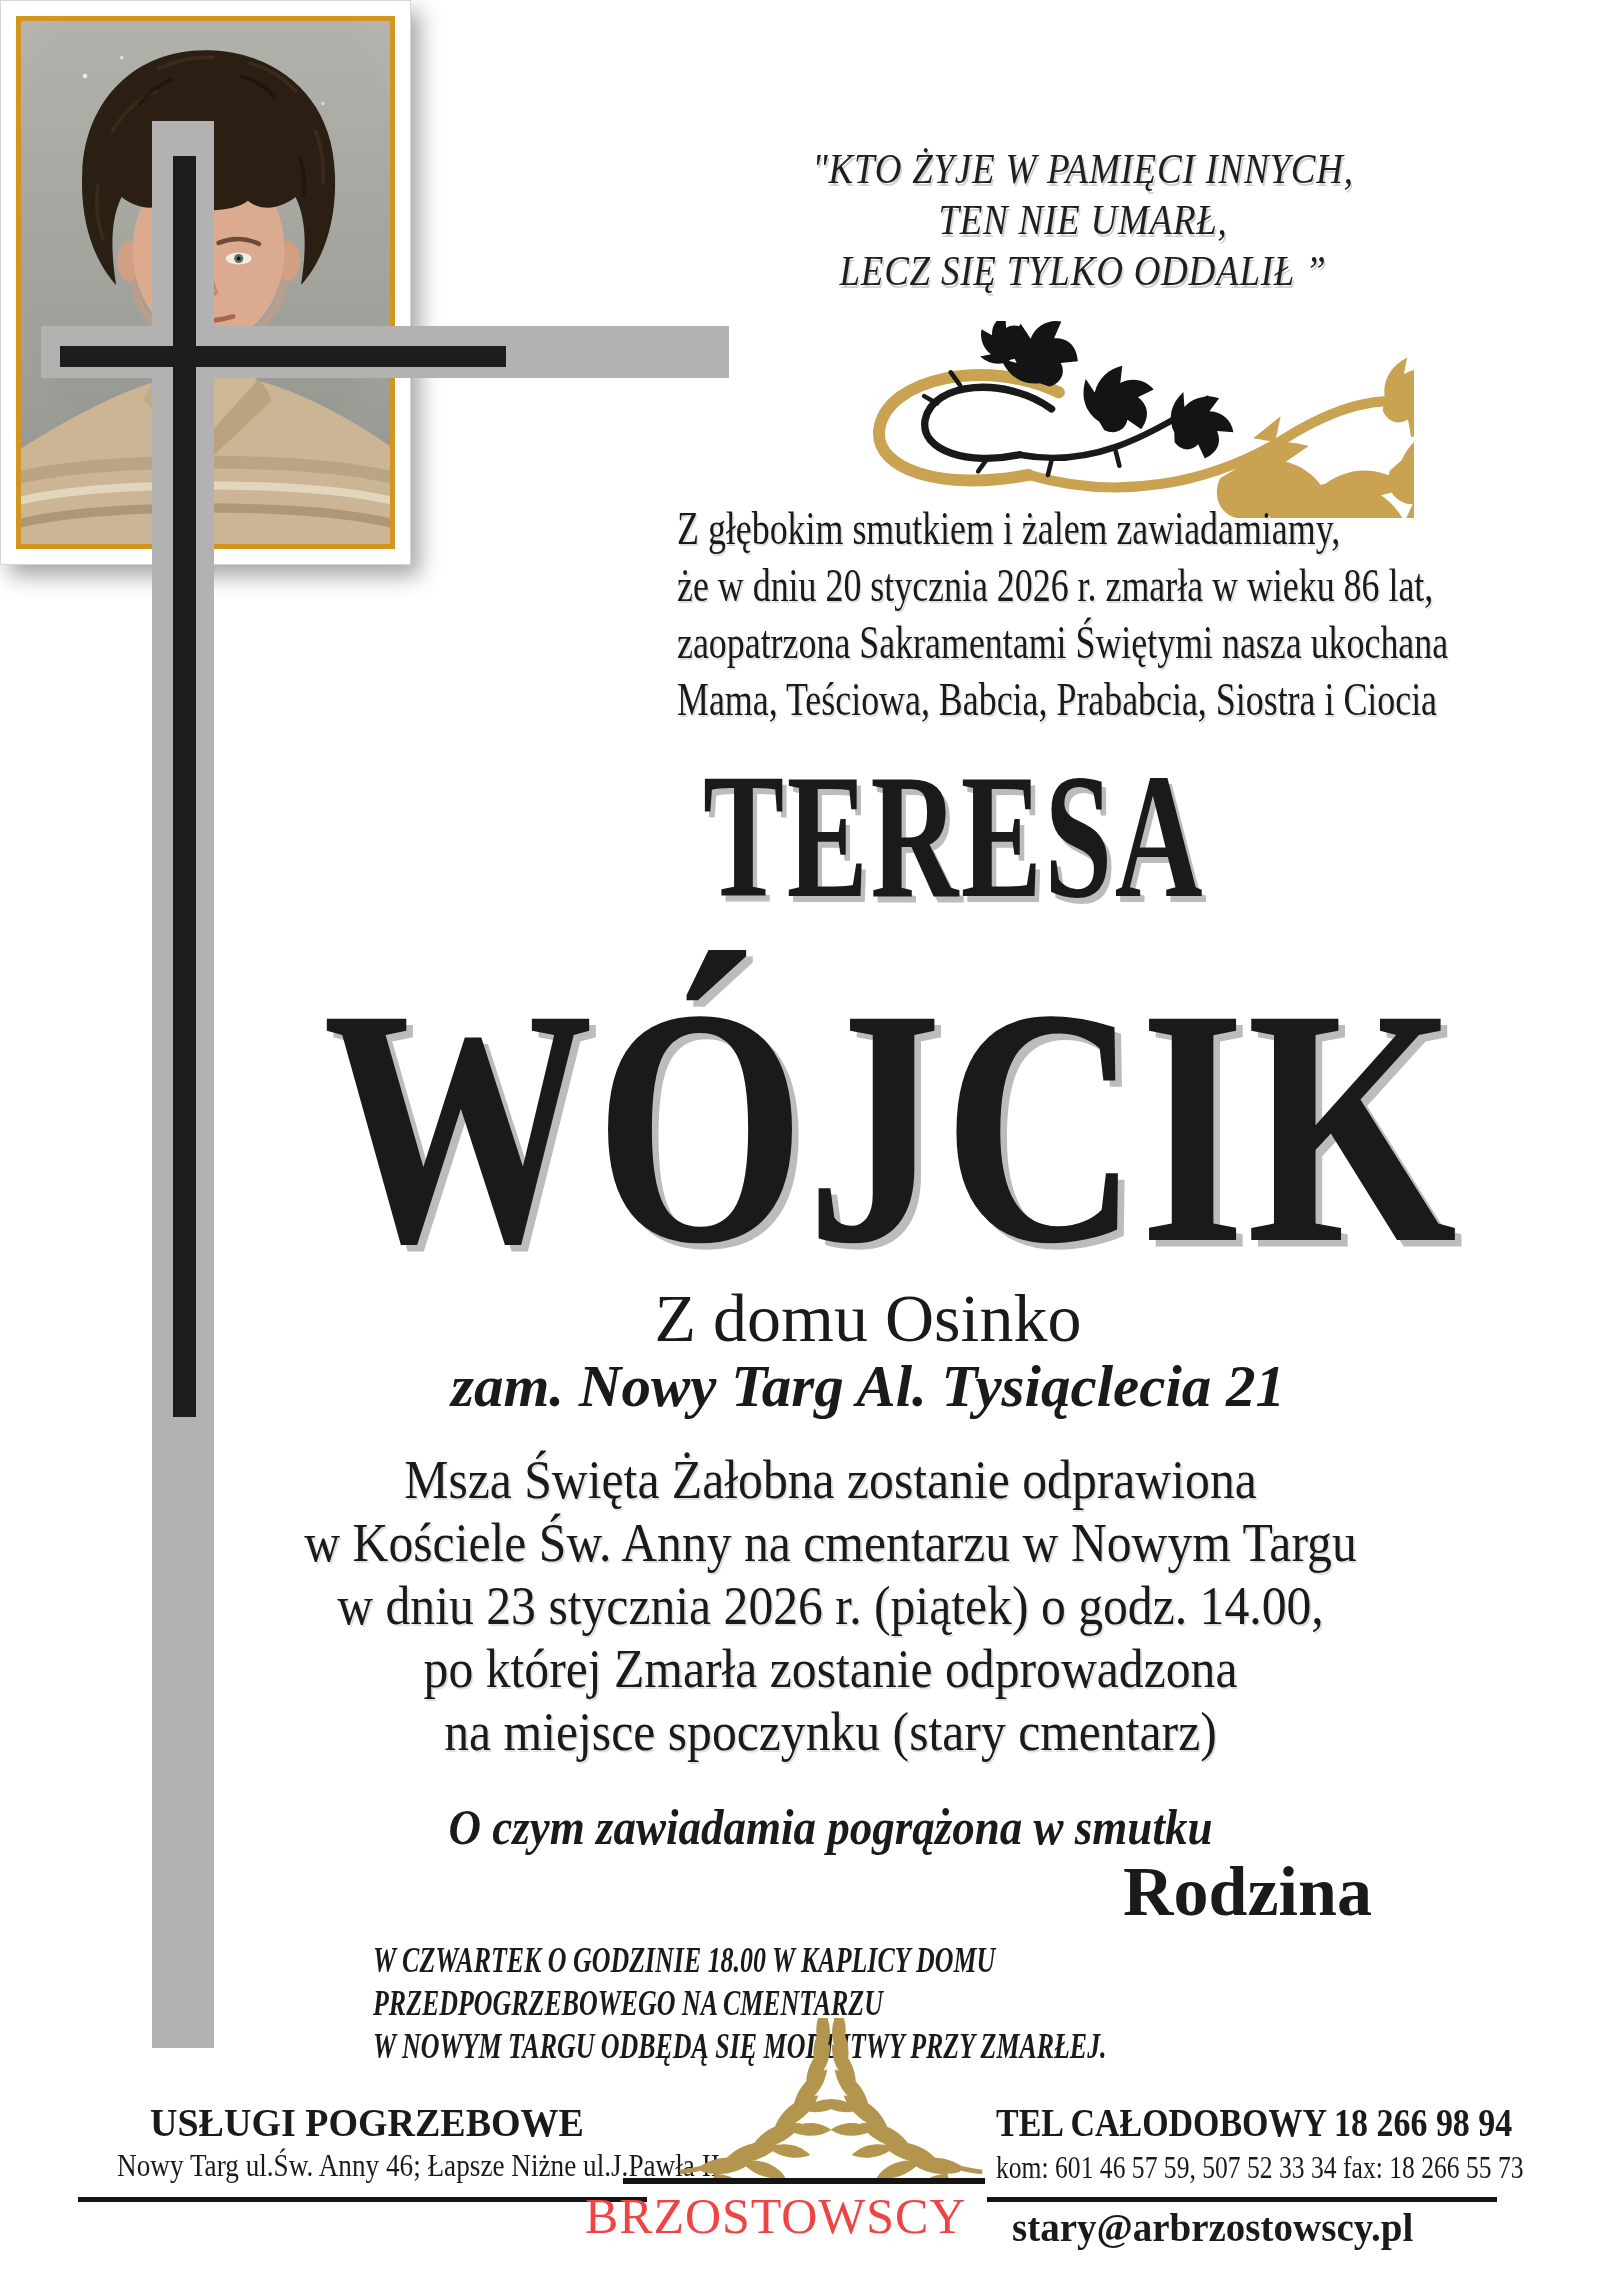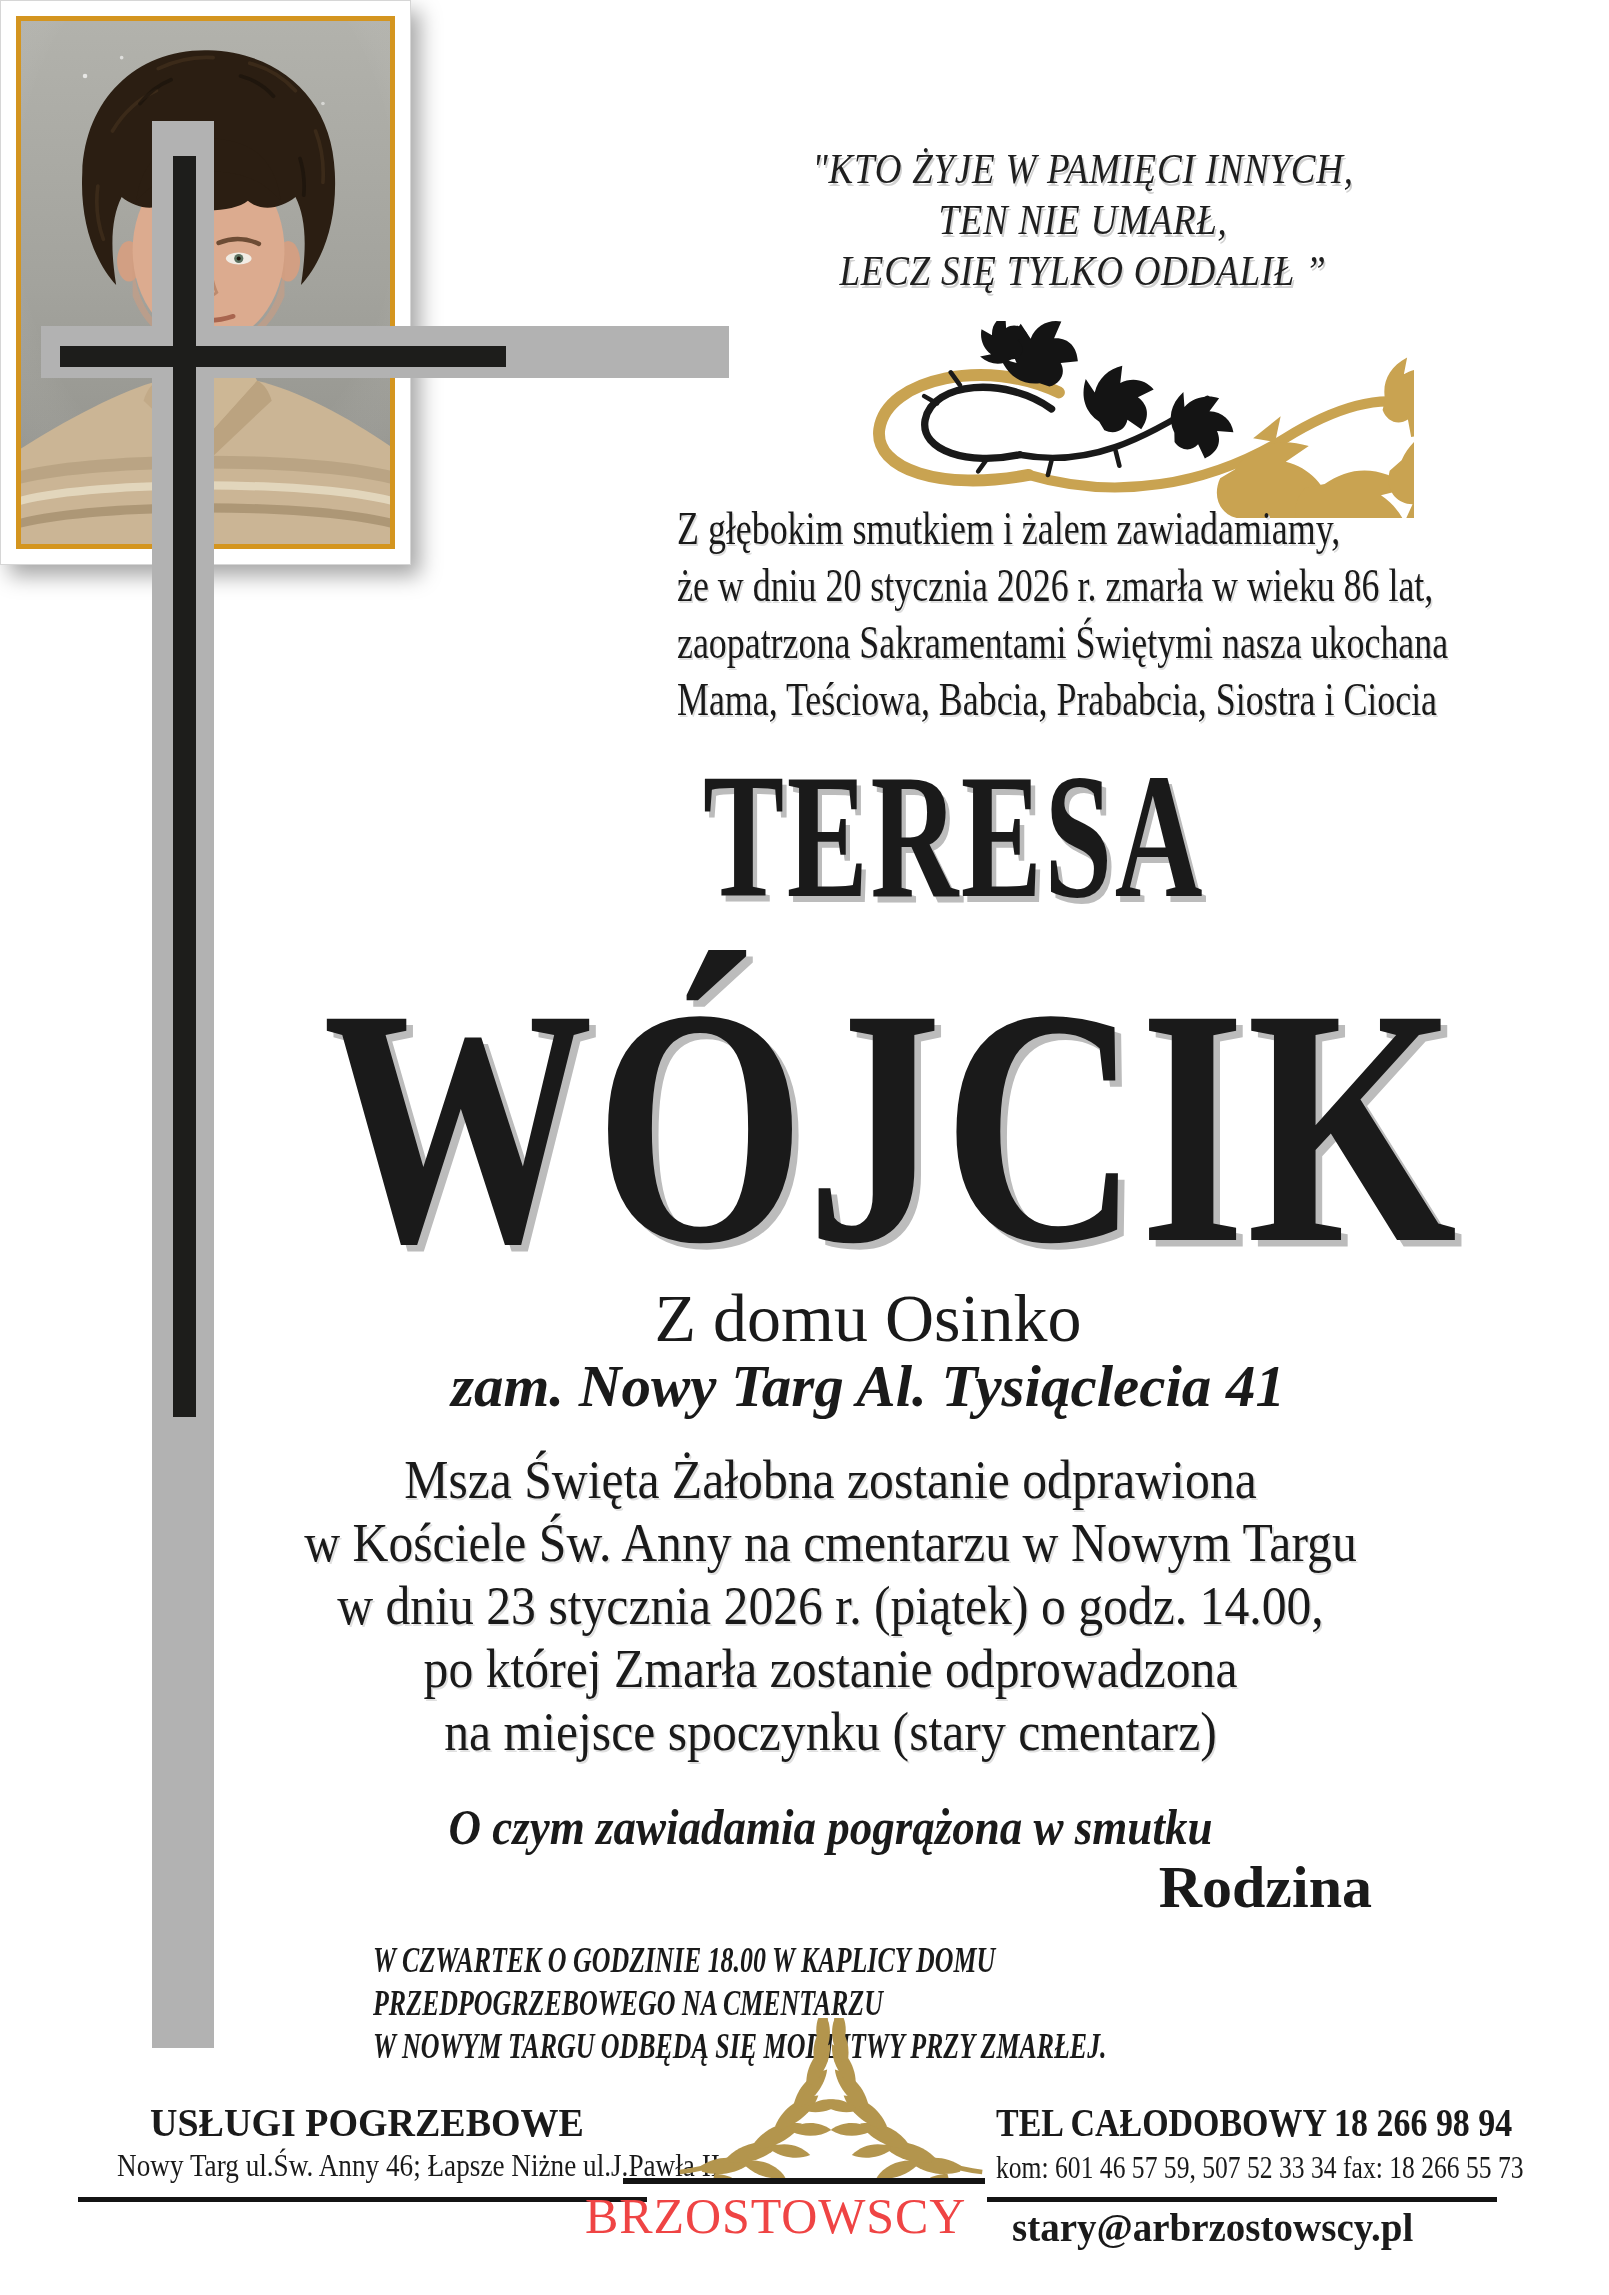--- a/index.html
+++ b/index.html
@@ -20,21 +20,21 @@
          letter-spacing:1.8px;transform:scaleX(.80);transform-origin:left top;
          text-shadow:8.3px 6.4px 0 #bcbcbc;white-space:nowrap;}
   .cblock{position:absolute;left:220px;width:1221px;text-align:center;}
   .cblock2{position:absolute;left:239px;width:1258px;text-align:center;}
   .maiden{top:1284px;font-size:68px;font-weight:normal;line-height:1;}
   .residence{top:1357px;font-size:59px;font-weight:bold;font-style:italic;line-height:1;}
   .mass{top:1449px;font-size:54px;line-height:63px;transform:scaleX(.92);
         transform-origin:center top;text-shadow:1.8px 1.8px 0 #e0e0e0;}
   .closing-notice{top:1802px;font-size:50px;font-weight:bold;font-style:italic;line-height:1;
         transform:scaleX(.9);transform-origin:center top;}
-  .signature{top:1857px;font-size:60px;font-weight:bold;line-height:1;
+  .signature{top:1857px;font-size:70px;font-weight:bold;line-height:1;
         text-align:right;padding-right:69px;box-sizing:border-box;}
   .prayers{top:1939px;font-size:36px;font-weight:bold;font-style:italic;line-height:43px;
         transform:scaleX(.72);transform-origin:center top;left:193px;width:1286px;}
   .photo{left:243px;top:411px;width:411px;height:565px;background:#ffffff;
         box-sizing:border-box;padding:14.7px;border:0.9px solid #d6d6d6;
         box-shadow:9.2px 11px 20px rgba(0,0,0,.35);}
   .photo-inner{width:100%;height:100%;box-sizing:border-box;border:5.5px solid #d4951f;overflow:hidden;}
   .f-title{left:73px;top:2103px;width:588px;text-align:center;font-size:40px;font-weight:bold;
         line-height:1;transform:scaleX(.95);transform-origin:center top;}
   .f-addr{left:73px;top:2149px;width:588px;text-align:center;font-size:32px;line-height:1;
@@ -149,21 +149,21 @@
     <div>Z głębokim smutkiem i żalem zawiadamiamy,</div>
     <div>że w dniu 20 stycznia 2026 r. zmarła w wieku 86 lat,</div>
     <div>zaopatrzona Sakramentami Świętymi nasza ukochana</div>
     <div>Mama, Teściowa, Babcia, Prababcia, Siostra i Ciocia</div>
   </div>
 
   <div class="abs first-name">TERESA</div>
   <div class="abs last-name">WÓJCIK</div>
 
   <div class="cblock2 maiden">Z domu Osinko</div>
-  <div class="cblock2 residence">zam. Nowy Targ Al. Tysiąclecia 41</div>
+  <div class="cblock2 residence">zam. Nowy Targ Al. Tysiąclecia 21</div>
 
   <div class="cblock mass">
     <div>Msza Święta Żałobna zostanie odprawiona</div>
     <div>w Kościele Św. Anny na cmentarzu w Nowym Targu</div>
     <div>w dniu 23 stycznia 2026 r. (piątek) o godz. 14.00,</div>
     <div>po której Zmarła zostanie odprowadzona</div>
     <div>na miejsce spoczynku (stary cmentarz)</div>
   </div>
 
   <div class="cblock closing-notice">O czym zawiadamia pogrążona w smutku</div>

